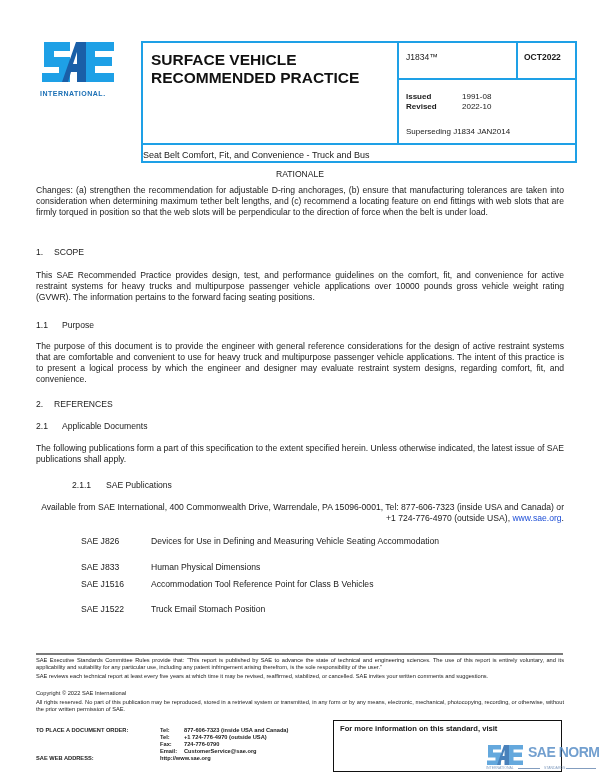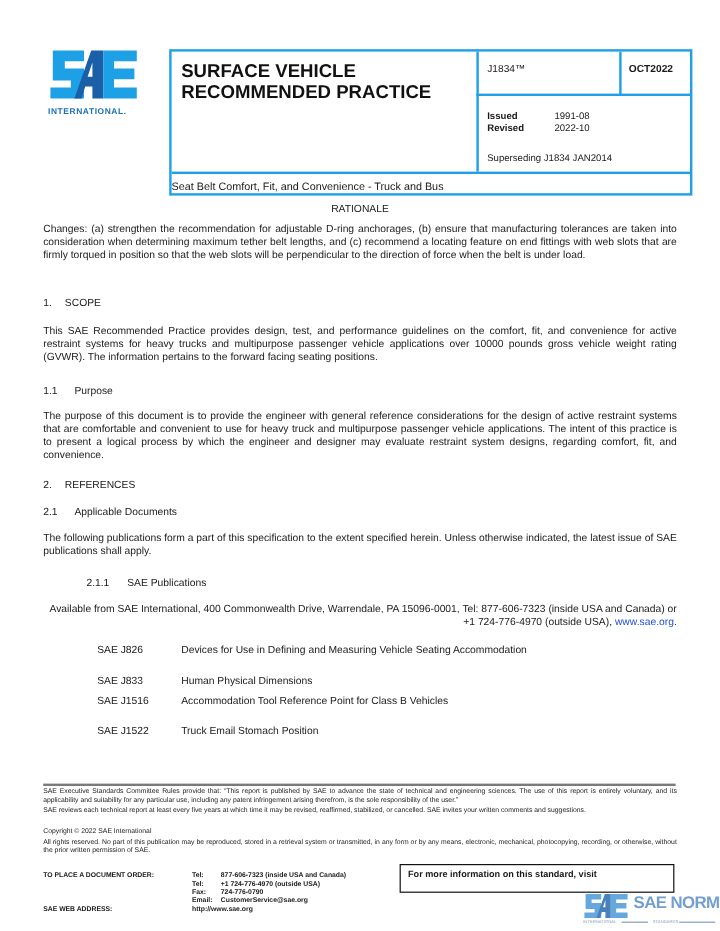--- a/index.html
+++ b/index.html
@@ -32,21 +32,21 @@
   .ref-row { position: absolute; left: 36px; font-size: 8.6px; margin-left: 45px; }
   .ref-row .code { display: inline-block; width: 70px; }
 
   
   .rule { position: absolute; left: 36px; top: 653px; width: 527px; height: 2px; background: #7a7a7a; }
   .fine { position: absolute; left: 36px; width: 528px; font-size: 5.7px; line-height: 7px; color: #222; text-align: justify; }
   .order { position: absolute; left: 36px; top: 727px; font-size: 5.7px; line-height: 7px; font-weight: bold; }
   .order-row { position: absolute; font-size: 5.7px; line-height: 7px; font-weight: bold; }
   .order-row .k { display: inline-block; width: 24px; }
 
-  .infobox { position: absolute; left: 333px; top: 720px; width: 229px; height: 24px; border: 1.5px solid #111; padding: 3px 6px; }
+  .infobox { position: absolute; left: 333px; top: 720px; width: 229px; height: 52px; border: 1.5px solid #111; padding: 3px 6px; }
   .infobox .t { font-size: 7.6px; font-weight: bold; line-height: 10px; }
   .infobox .u { font-size: 7.6px; line-height: 10px; color: #1e4fd6; text-decoration: underline; white-space: nowrap; overflow: hidden; }
 
   .watermark { position: absolute; left: 486px; top: 742px; width: 114px; height: 34px; opacity: 0.85; }
   .wm-text { position: absolute; left: 42px; top: 2px; font-size: 14px; font-weight: bold; color: #5a8fc7; letter-spacing: -0.5px; }
   .wm-sub { position: absolute; left: 0; top: 24px; font-size: 3.5px; color: #6e8db5; white-space: nowrap; }
   .wm-line { position: absolute; top: 26px; height: 1px; background: #6e8db5; }
 </style>
 </head>
 <body>

